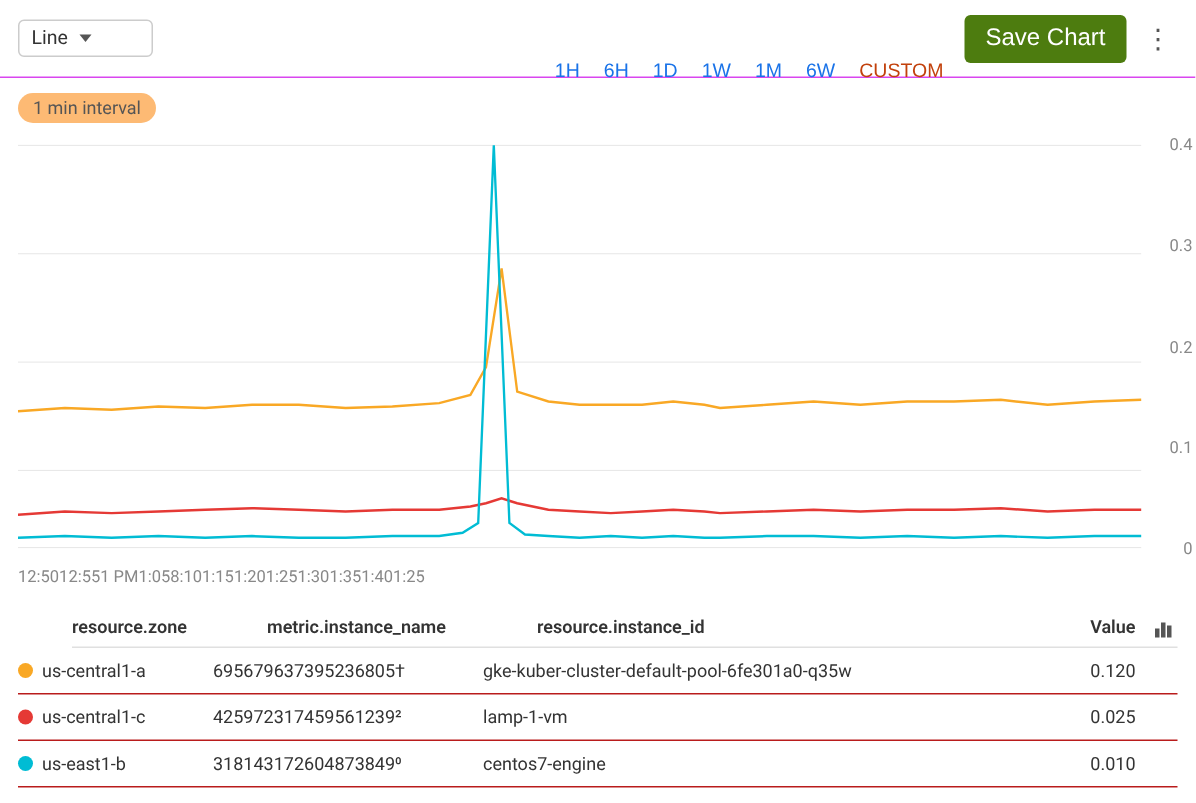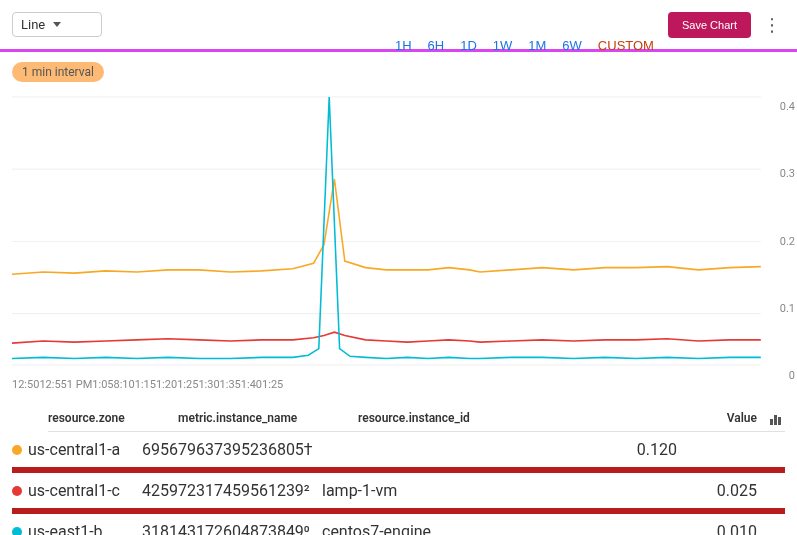--- a/index.html
+++ b/index.html
@@ -2,21 +2,21 @@
 <html><head>
   <meta charset="utf-8">
   <style>
     * { box-sizing: border-box; margin: 0; padding: 0; }
     body { font-family: 'Roboto', Arial, sans-serif; background: #fff; color: #333; font-size: 13px; width: 797px; height: 535px; overflow: hidden; }
 
     .toolbar {
       display: flex;
       align-items: center;
       padding: 8px 12px;
-      border-bottom: 3px solid #d946ef;
+      border-bottom: 1px solid #d946ef;
       height: 52px;
       gap: 8px;
     }
 
     .chart-type-select {
       display: flex;
       align-items: center;
       border: 1px solid #ccc;
       border-radius: 4px;
       padding: 4px 8px;
@@ -55,26 +55,26 @@
       font-size: 13px;
       color: #1a73e8;
       border-radius: 3px;
     }
 
     .time-btn.custom-btn {
       color: #c2410c;
     }
 
     .save-chart-btn {
-      background: #be185d;
+      background: #4d7c0f;
       color: #fff;
       border: none;
       border-radius: 4px;
       padding: 7px 14px;
-      font-size: 11px;
+      font-size: 16px;
       cursor: pointer;
       font-weight: 500;
     }
 
     .more-icon {
       cursor: pointer;
       color: #555;
       font-size: 18px;
       padding: 4px;
     }
@@ -102,21 +102,21 @@
     }
 
     .chart-svg {
       width: 100%;
       height: 100%;
     }
 
     .y-axis-labels {
       position: absolute;
       right: 0;
-      top: 10px;
+      top: 0;
       height: 100%;
       display: flex;
       flex-direction: column;
       justify-content: space-between;
       padding: 4px 2px;
       font-size: 11px;
       color: #888;
       width: 30px;
       text-align: right;
     }
@@ -142,24 +142,24 @@
       padding: 6px 0;
       font-weight: 600;
       font-size: 12px;
       color: #333;
       margin-left: 36px;
     }
 
     .table-row {
       display: grid;
       grid-template-columns: 130px 180px 1fr 80px 20px;
-      border-bottom: 6px solid #b91c1c;
+      border-bottom: 1px solid #b91c1c;
       padding: 8px 0;
       align-items: center;
-      font-size: 16px;
+      font-size: 12px;
     }
 
     .zone-cell {
       display: flex;
       align-items: center;
       gap: 6px;
     }
 
     .dot {
       width: 10px;
@@ -280,20 +280,21 @@
       </div>
     </div>
   </div>
 
   <div class="table-row">
     <div class="zone-cell">
       <div class="dot dot-orange"></div>
       <span>us-central1-a</span>
     </div>
     <span>695679637395236805†</span>
+    <span>gke-kuber-cluster-default-pool-6fe301a0-q35w</span>
     <span class="col-value">0.120</span>
     <span></span>
   </div>
 
   <div class="table-row">
     <div class="zone-cell">
       <div class="dot dot-red"></div>
       <span>us-central1-c</span>
     </div>
     <span>425972317459561239²</span>

